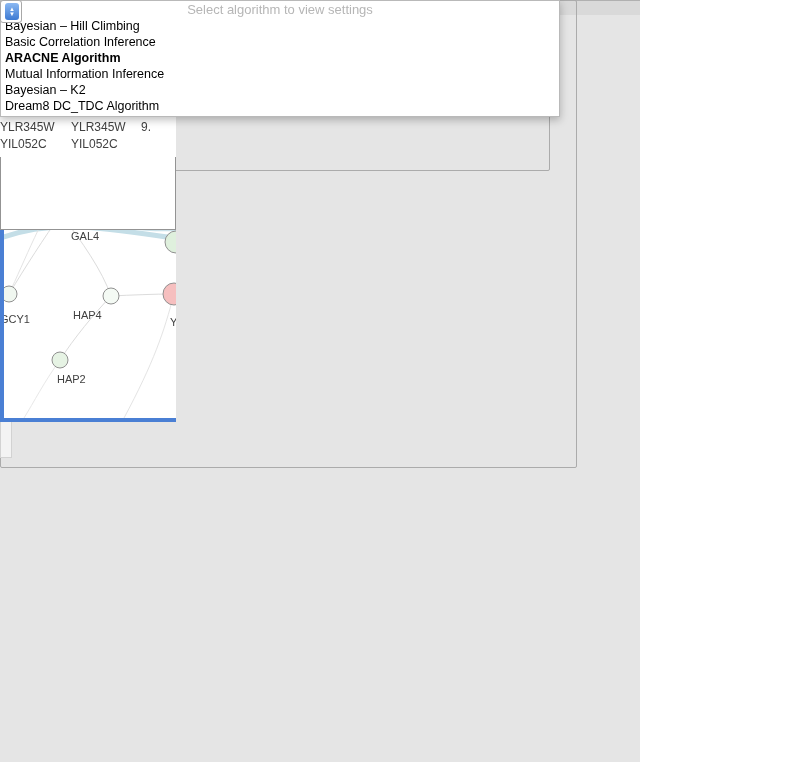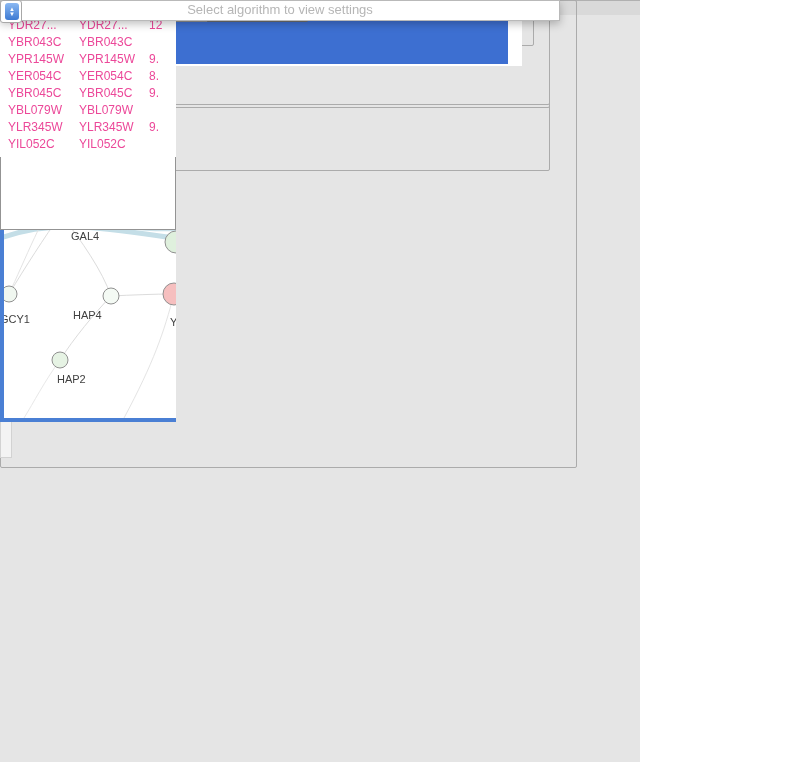--- a/index.html
+++ b/index.html
@@ -100,21 +100,21 @@
   #table-toolbar{left:630;top:486;width:176px;height:50px;background:linear-gradient(#fdfdfd,#e7e7e7);border-bottom:1px solid #c2c2c2;}
   #tb-gear{left:646;top:502;font-size:20px;color:#2f2f2f;}
   #tb-columns{left:680;top:510;width:17px;height:15px;border:2px solid #2f2f2f;border-radius:2px;background:linear-gradient(90deg,#fff 0 3px,#2f2f2f 3px 5px,#fff 5px 8px,#2f2f2f 8px 10px,#fff 10px);}
   #tb-checked{left:706;top:506;font-size:14px;letter-spacing:2px;color:#333;}
   #tb-unchecked{left:744;top:506;font-size:14px;letter-spacing:2px;color:#333;}
   #table-header{left:630;top:536;width:176px;height:22px;display:flex;background:#d3e2f3;border-top:1px solid #aab4c2;border-bottom:1px solid #a9b6c6;}
   .th{line-height:20px;text-align:center;font-size:12px;color:#222;border-right:1px solid #b6c2d2;overflow:hidden;white-space:nowrap;}
   .th:nth-child(1){width:71px;} .th:nth-child(2){width:70px;} .th:nth-child(3){width:35px;}
   #table-body{left:630;top:558;width:176px;height:157px;overflow:hidden;background:#fff;}
   .tr{display:flex;height:17px;line-height:17px;}
-  .td{padding-left:8px;font-size:12px;color:#ec4899;white-space:nowrap;overflow:hidden;}
+  .td{padding-left:0;font-size:12px;color:#404040;white-space:nowrap;overflow:hidden;}
   .td:nth-child(1){width:71px;} .td:nth-child(2){width:70px;} .td:nth-child(3){width:35px;}
 
   
   #bottom-strip{left:0;top:747;width:806px;height:15px;background:#d9d9d9;border-top:1px solid #b0b0b0;}
   #dock-mini{left:2;top:738;width:11px;height:10px;border:1px solid #7a7a7a;background:#ececec;}
   #dock-mini:before{content:"";position:absolute;left:0;top:0;width:100%;height:3px;background:#7a7a7a;}
 </style>
 </head>
 <body>
 
@@ -230,20 +230,28 @@
   <nav class="abs" id="bottom-tabs">
       <div class="seg">Impute Data</div>
       <div class="seg">Discretize Data</div>
       <div class="seg active">Infer Network</div>
     </nav>
 
   <span class="abs" id="split-arrow">◀</span>
 
   <div class="abs" id="algo-popup">
     <div class="popup-prompt">Select algorithm to view settings</div>
+    <div id="popup-items">
+        <div class="popup-item">Bayesian – Hill Climbing</div>
+        <div class="popup-item">Basic Correlation Inference</div>
+        <div class="popup-item bold">ARACNE Algorithm</div>
+        <div class="popup-item">Mutual Information Inference</div>
+        <div class="popup-item">Bayesian – K2</div>
+        <div class="popup-item">Dream8 DC_TDC Algorithm</div>
+      </div>
   </div>
   <div class="abs" id="combo-fragment">
       <span class="blue">▲<br>▼</span>
     </div>
 
   <div class="abs" id="net-titlebar">
     <span class="light" id="light-red"></span>
     <span class="light" id="light-yellow"></span>
     <span class="light" id="light-green"></span>
   </div>

